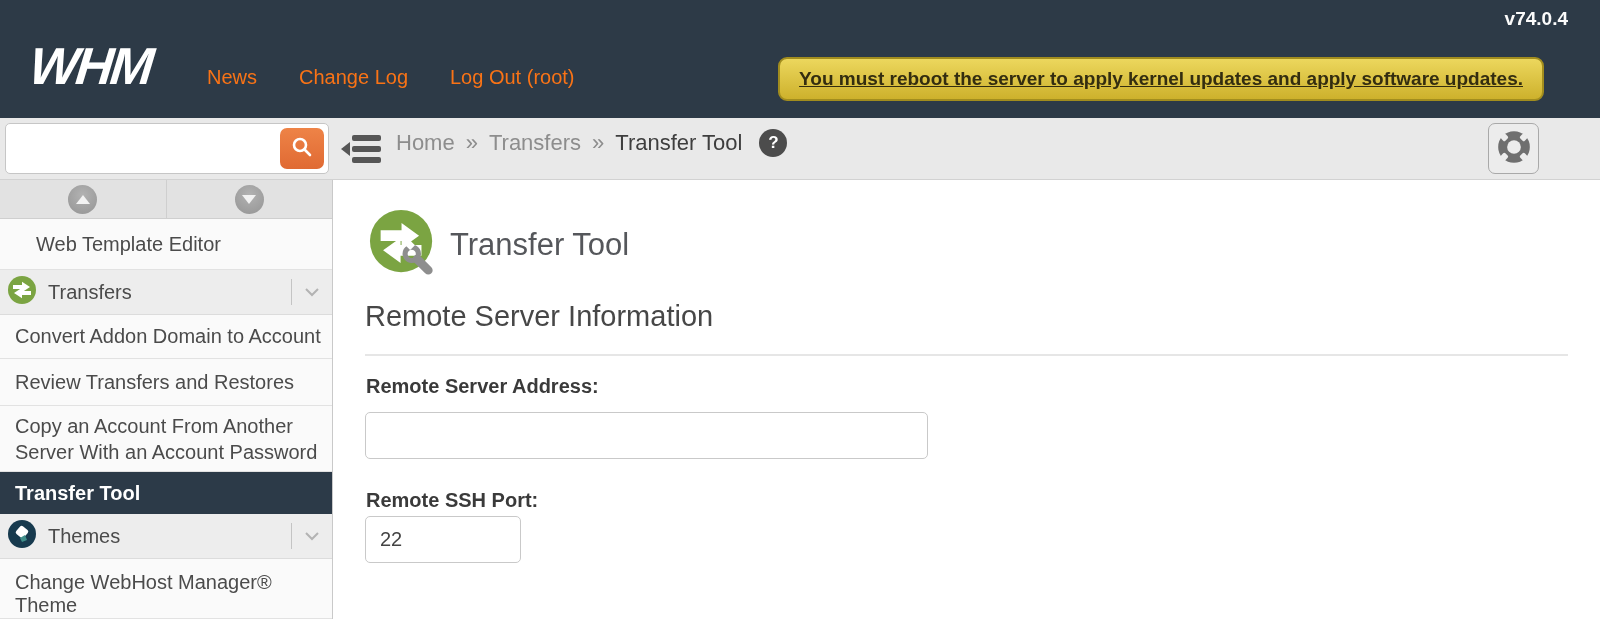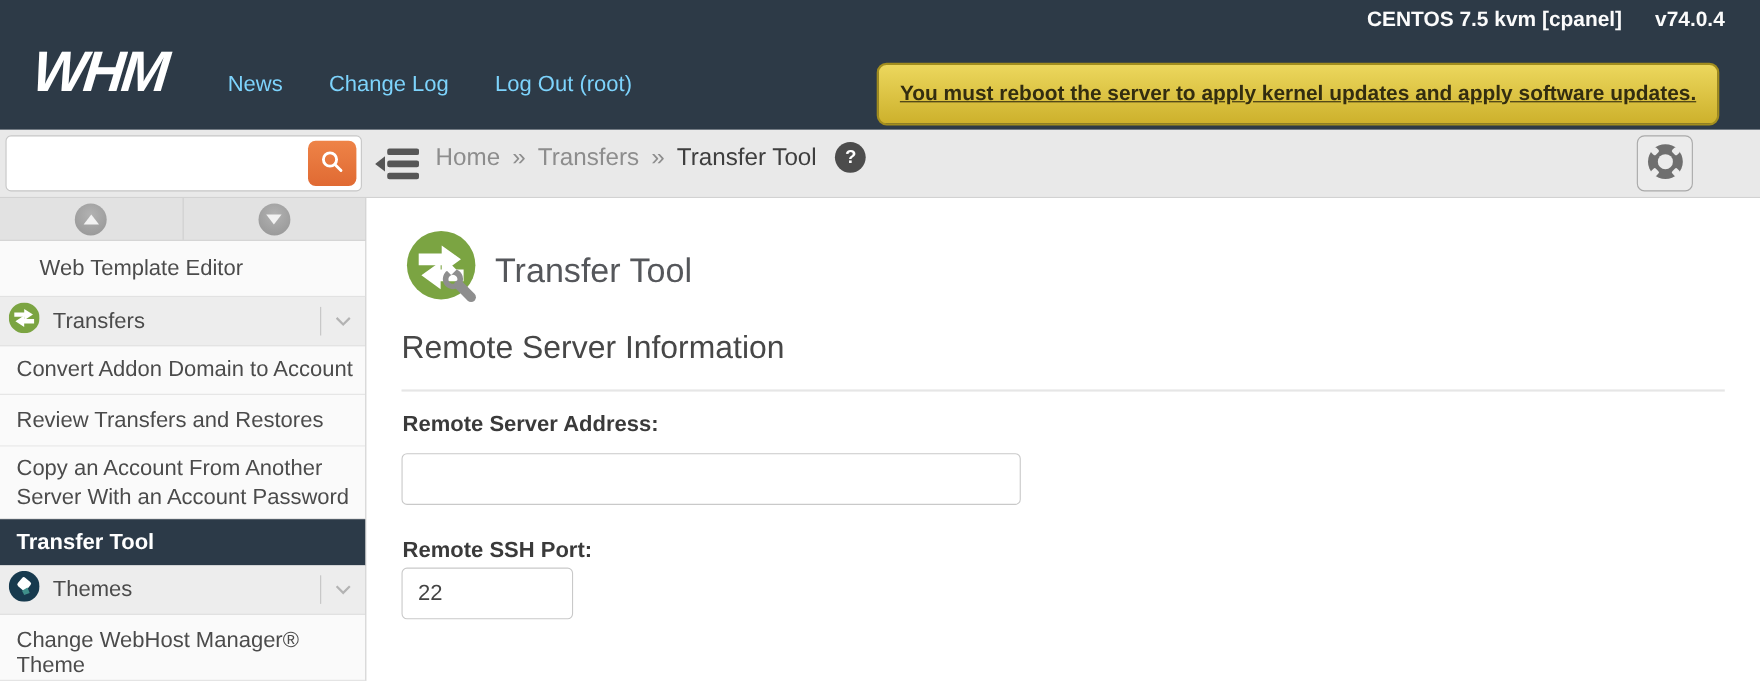--- a/index.html
+++ b/index.html
@@ -6,22 +6,22 @@
   html,body { width:1600px; height:619px; overflow:hidden;
     font-family:"Liberation Sans","DejaVu Sans",sans-serif; background:#fff; }
 
   
   .topbar { position:absolute; left:0; top:0; width:1600px; height:118px; background:#2d3a47; }
   .sysinfo { position:absolute; top:8px; right:32px; display:flex; gap:30px;
     color:#fbfbfb; font-size:19px; font-weight:600; white-space:nowrap; }
   .logo { position:absolute; left:30px; top:36px; color:#fff; font-size:52px;
     font-weight:800; font-style:italic; letter-spacing:-3px; transform:skewX(-6deg); }
   .topnav { position:absolute; left:207px; top:66px; display:flex; gap:42px; }
-  .topnav a { color:#7dd3fc; font-size:20px; text-decoration:none; cursor:pointer; white-space:nowrap; }
-  .alert-banner { position:absolute; top:57px; right:37px; height:57px; display:flex; align-items:center;
+  .topnav a { color:#f97316; font-size:20px; text-decoration:none; cursor:pointer; white-space:nowrap; }
+  .alert-banner { position:absolute; top:57px; right:56px; height:44px; display:flex; align-items:center;
     padding:0 19px; background:linear-gradient(#ecd75d,#cdb12c); border:2px solid #a28d1e;
     border-radius:9px; cursor:pointer; }
   .alert-banner span { color:#332d10; font-size:19px; font-weight:600; text-decoration:underline; white-space:nowrap; }
 
   
   .crumbbar { position:absolute; left:0; top:118px; width:1600px; height:62px;
     background:#e9e9e9; border-bottom:1px solid #d2d2d2; }
   .searchbox { position:absolute; left:5px; top:5px; width:324px; height:51px;
     background:#fff; border:1px solid #c6c6c6; border-radius:5px; }
   .searchbox input { position:absolute; left:10px; top:4px; width:255px; height:41px;
@@ -80,21 +80,20 @@
   .text-input { position:absolute; left:31px; height:47px; border:1px solid #c9c9c9; border-radius:5px;
     font-size:20px; color:#444; padding:0 14px; outline:none; background:#fff; }
   .ti1 { top:232px; width:563px; }
   .ti2 { top:336px; width:156px; }
 </style>
 </head>
 <body>
 
 <div class="topbar">
   <div class="sysinfo">
-    <span>CENTOS 7.5 kvm [cpanel]</span>
     <span>v74.0.4</span>
   </div>
   <div class="logo">WHM</div>
   <div class="topnav">
     <a>News</a>
     <a>Change Log</a>
     <a>Log Out (root)</a>
   </div>
   <div class="alert-banner">
     <span>You must reboot the server to apply kernel updates and apply software updates.</span>

